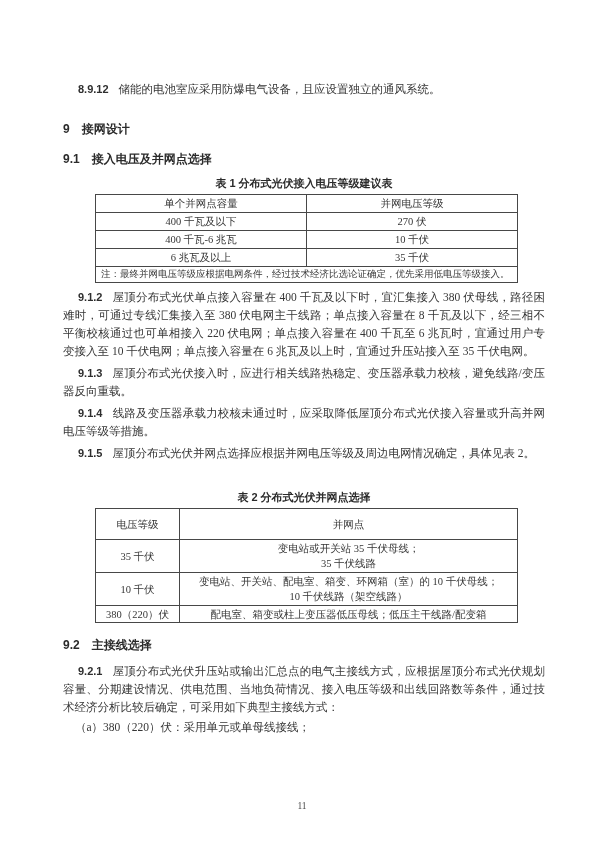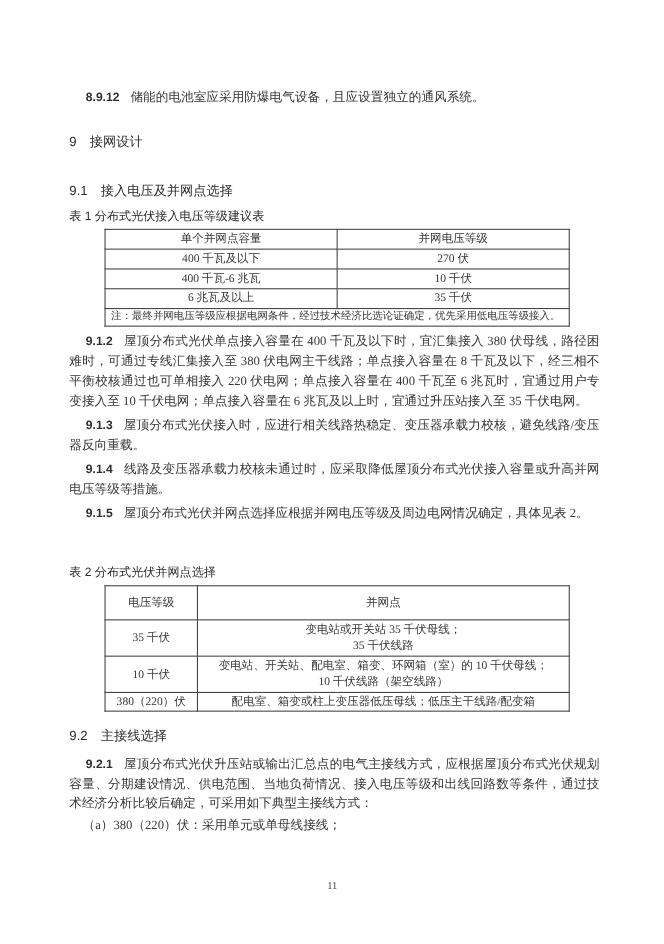--- a/index.html
+++ b/index.html
@@ -10,25 +10,25 @@
     color:#363636; font-size:11.5px; line-height:18px;
     padding:80px 59px 14px 63px; overflow:hidden;
   }
   p.clause { text-align:justify; text-indent:15px; }
   .cnum {
     font-family:"Liberation Sans","DejaVu Sans",sans-serif;
     font-weight:bold; color:#2e2e2e; margin-right:10px; font-size:11px;
   }
   h2.sec {
     font-family:"Liberation Sans","DejaVu Sans",sans-serif;
-    font-weight:normal; font-size:12px; color:#2b2b2b; line-height:18px;
+    font-weight:bold; font-size:12px; color:#2b2b2b; line-height:18px;
   }
   h2.sec .hnum { margin-right:12px; }
   .tbl-title {
-    text-align:left; font-weight:normal; font-size:11px; color:#2b2b2b;
+    text-align:center; font-weight:bold; font-size:11px; color:#2b2b2b;
     font-family:"Liberation Sans","DejaVu Sans",sans-serif; line-height:18px;
   }
   table.tbl {
     border-collapse:collapse; width:423px; margin-left:32px;
     font-size:10.5px; color:#363636; table-layout:fixed;
     border:1.5px solid #474747;
     font-family:Liberation Serif, serif;
   }
   table.tbl th, table.tbl td {
     border:1px solid #474747; text-align:center; vertical-align:middle;
@@ -36,24 +36,24 @@
   }
   table.t1 th, table.t1 td { height:18px; line-height:14px; }
   table.t1 td.note {
     text-align:left; font-size:9.5px; line-height:11px; height:15px; padding:2px 5px;
   }
   table.t2 col.c1 { width:84px; }
   table.t2 th { height:31px; line-height:13px; }
   table.t2 td { line-height:15px; padding:1px 4px; }
   table.t2 td.single { height:17px; line-height:13px; }
   p.list-item { padding-left:12px; text-align:justify; }
-  .spacer-mt22 { margin-top:22px; } .spacer-mt10 { margin-top:26px; }
+  .spacer-mt22 { margin-top:22px; } .spacer-mt10 { margin-top:12px; }
   .mt4 { margin-top:4px; } .mt5 { margin-top:5px; } .mt6 { margin-top:6px; }
   .mt2 { margin-top:2px; } .mt8 { margin-top:8px; } .mt13 { margin-top:13px; }
-  .mt26 { margin-top:36px; }
+  .mt26 { margin-top:26px; }
   .page-num {
     position:absolute; bottom:46px; left:0; width:604px; text-align:center;
     font-size:9.5px; color:#4a4a4a; line-height:12px;
   }
 </style>
 </head>
 <body>
 
 <div class="page">
 

